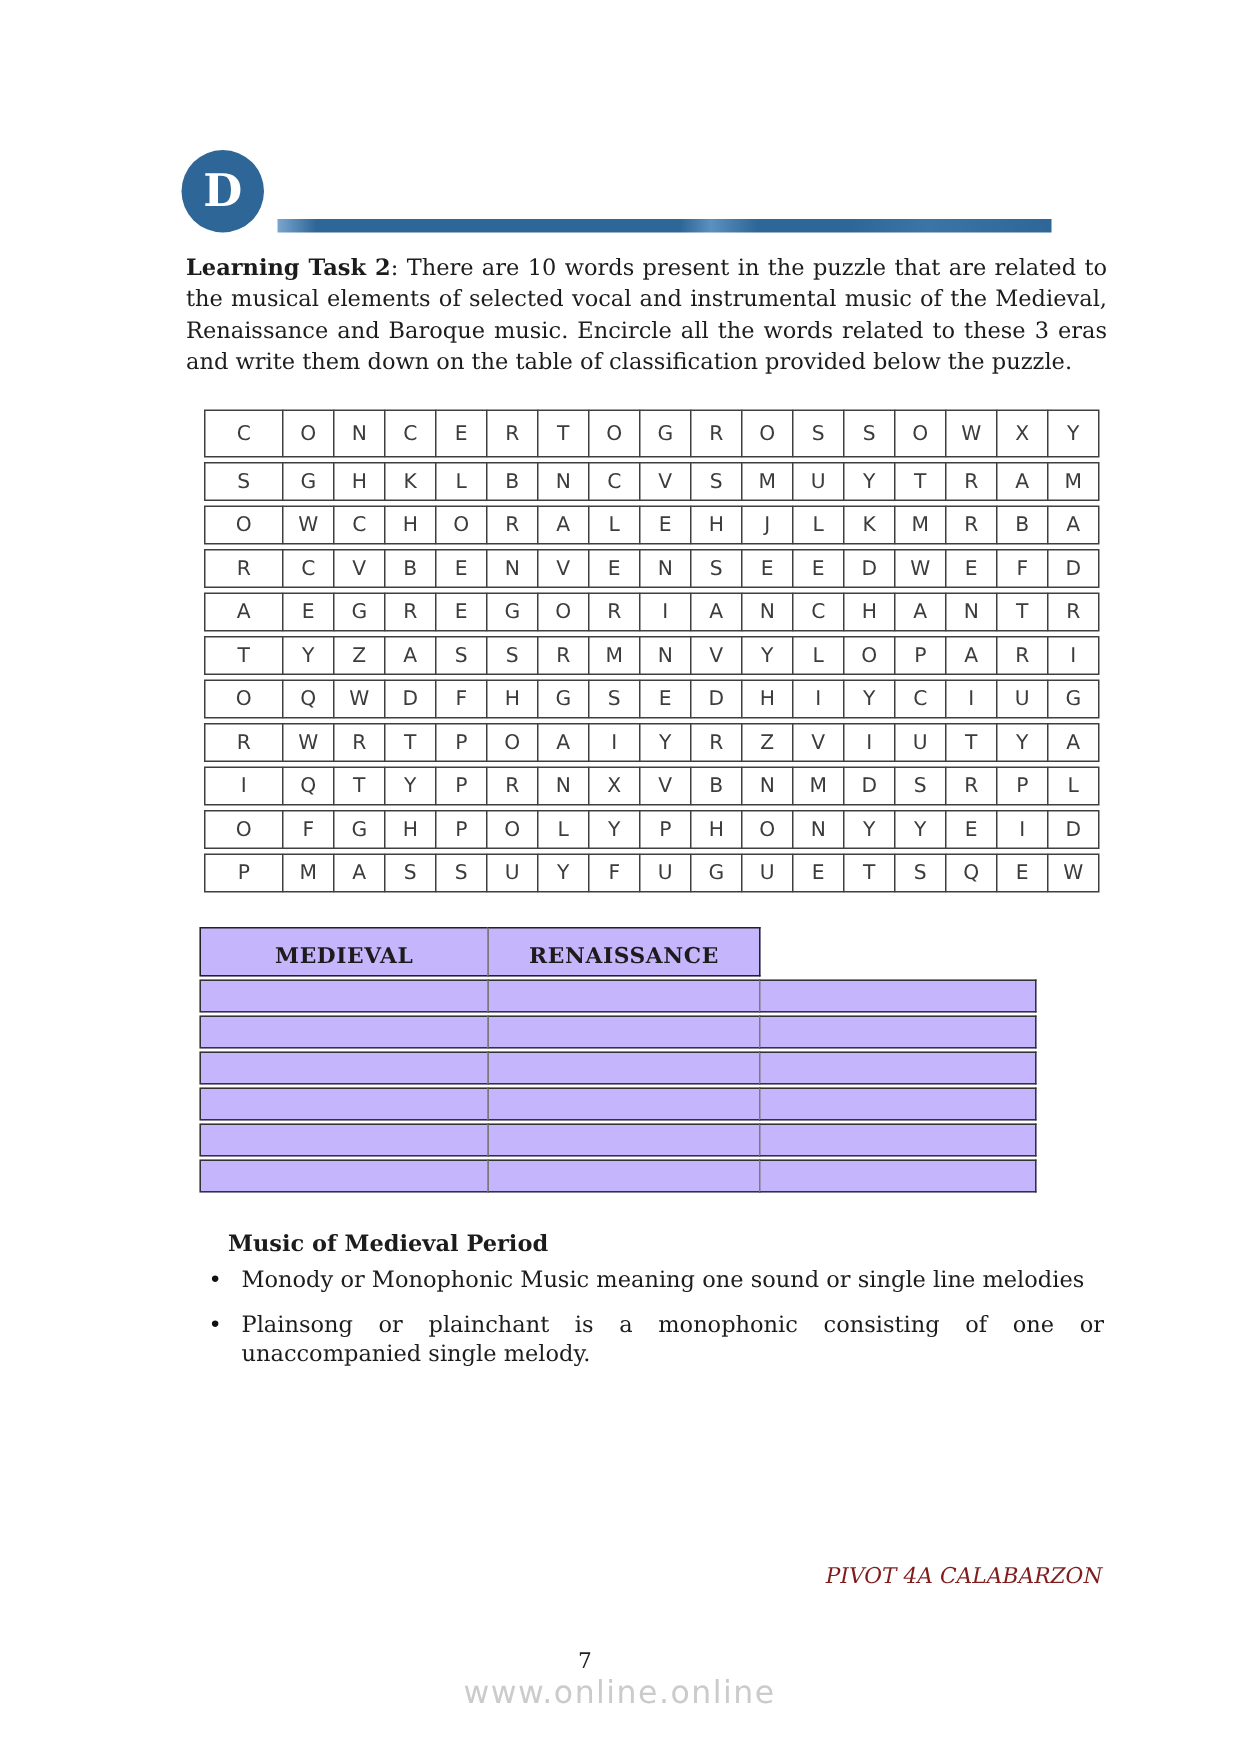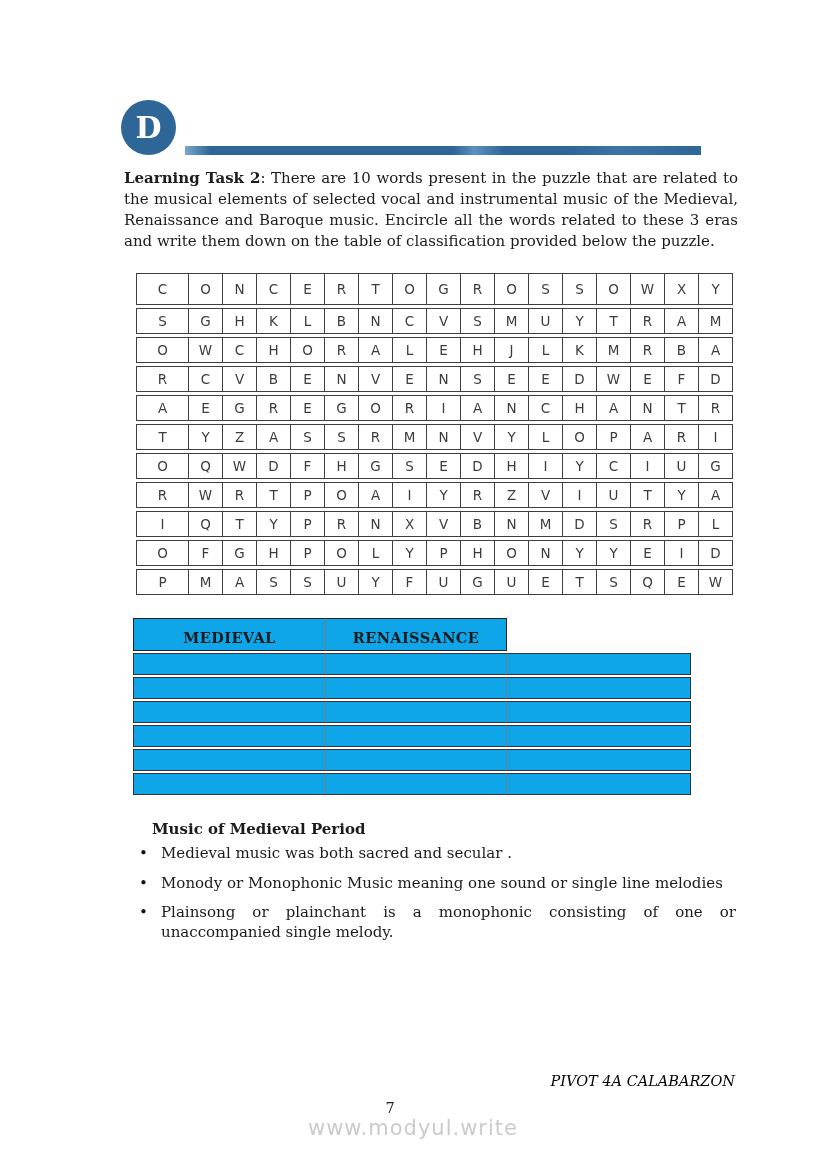--- a/index.html
+++ b/index.html
@@ -42,21 +42,21 @@
     font-family:"DejaVu Sans","Liberation Sans",sans-serif;
     font-size:13.5px;color:#3c3c3c;background:#ffffff;
   }
   .puzzle-row .puzzle-cell:first-child{margin-left:0;width:53px;}
   .puzzle-row:first-child .puzzle-cell{height:32px;}
   
   .classify{position:absolute;left:133px;top:618px;}
   .classify-row{display:flex;margin-bottom:2px;}
   .classify-cell{
     box-sizing:border-box;height:22px;margin-left:-1px;
-    border:1px solid #333333;border-left-color:#7a7a7a;background:#0ea5e9;
+    border:1px solid #333333;border-left-color:#7a7a7a;background:#c4b5fd;
     display:flex;align-items:flex-end;justify-content:center;
   }
   .classify-cell:first-child{margin-left:0;border-left-color:#333333;}
   .classify-cell.c0{width:193px;}
   .classify-cell.c1{width:182px;}
   .classify-cell.c2{width:185px;}
   .classify-row.head .classify-cell{
     height:33px;font-weight:bold;font-size:14.5px;letter-spacing:.4px;
     padding-bottom:4px;border-color:#222222;
   }
@@ -73,22 +73,22 @@
   .bullet-list li{
     position:relative;padding-left:24px;margin-bottom:10px;
     font-size:15px;line-height:19.5px;text-align:justify;
   }
   .bullet-list li::before{
     content:"\2022";position:absolute;left:2px;top:0;
     font-size:15px;color:#111;
   }
   
   .imprint{
-    position:absolute;right:91px;top:1073px;
-    font-style:italic;font-size:14.5px;color:#000000;
+    position:absolute;right:91px;top:1043px;
+    font-style:italic;font-size:14.5px;color:#7f1d1d;
   }
   .pageno{
     position:absolute;left:0;top:1100px;width:780px;
     text-align:center;font-size:14.5px;color:#222;
   }
   .watermark{
     position:absolute;left:0;top:1116px;width:826px;
     text-align:center;
     font-family:"DejaVu Sans","Liberation Sans",sans-serif;
     font-size:21px;color:#cbcbcb;letter-spacing:1px;
@@ -351,22 +351,21 @@
       <div class="classify-row">
         <div class="classify-cell c0"></div>
         <div class="classify-cell c1"></div>
         <div class="classify-cell c2"></div>
       </div>
     </div>
 
   <h3 class="section-heading">Music of Medieval Period</h3>
 
   <ul class="bullet-list" id="bullets">
-      <li>Medieval music was both sacred and secular .</li>
       <li>Monody or Monophonic Music meaning one sound or single line melodies</li>
       <li>Plainsong or plainchant is a  monophonic consisting of one or unaccompanied single melody.</li>
     </ul>
 
   <div class="imprint">PIVOT 4A CALABARZON</div>
   <div class="pageno">7</div>
-  <div class="watermark">www.modyul.write</div>
+  <div class="watermark">www.online.online</div>
 
 </div>
 
 </body></html>

